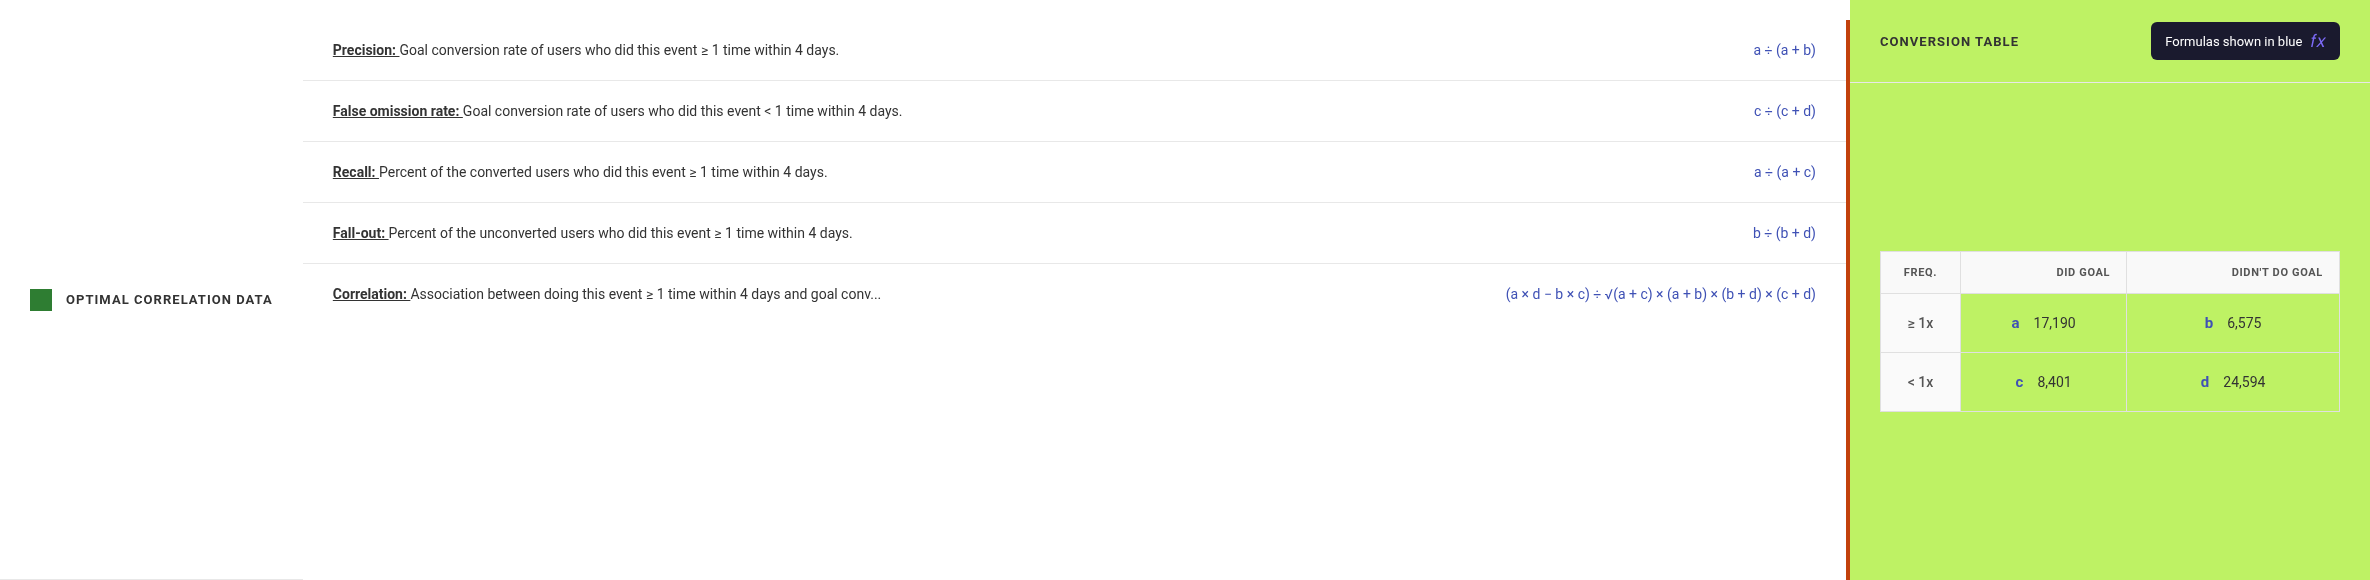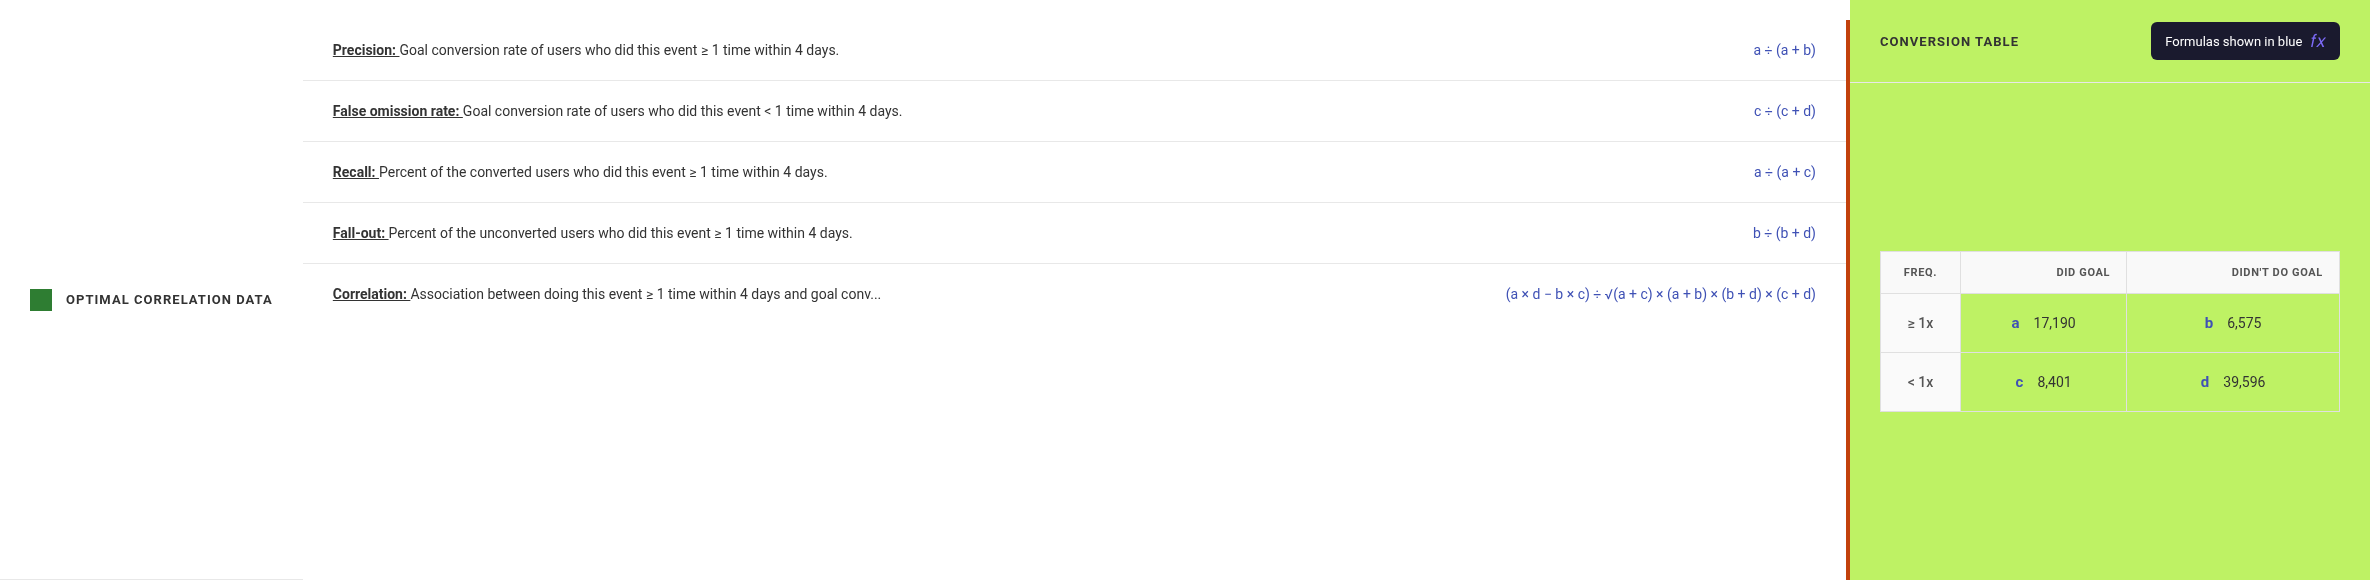--- a/index.html
+++ b/index.html
@@ -276,21 +276,21 @@
               <td class="freq-cell">&lt; 1x</td>
               <td>
                 <div class="cell-inner">
                   <span class="cell-letter">c</span>
                   <span class="cell-value">8,401</span>
                 </div>
               </td>
               <td>
                 <div class="cell-inner">
                   <span class="cell-letter">d</span>
-                  <span class="cell-value">39,596</span>
+                  <span class="cell-value">24,594</span>
                 </div>
               </td>
             </tr>
           </tbody>
       </table>
     </div>
   </div>
 
 </div>
 

